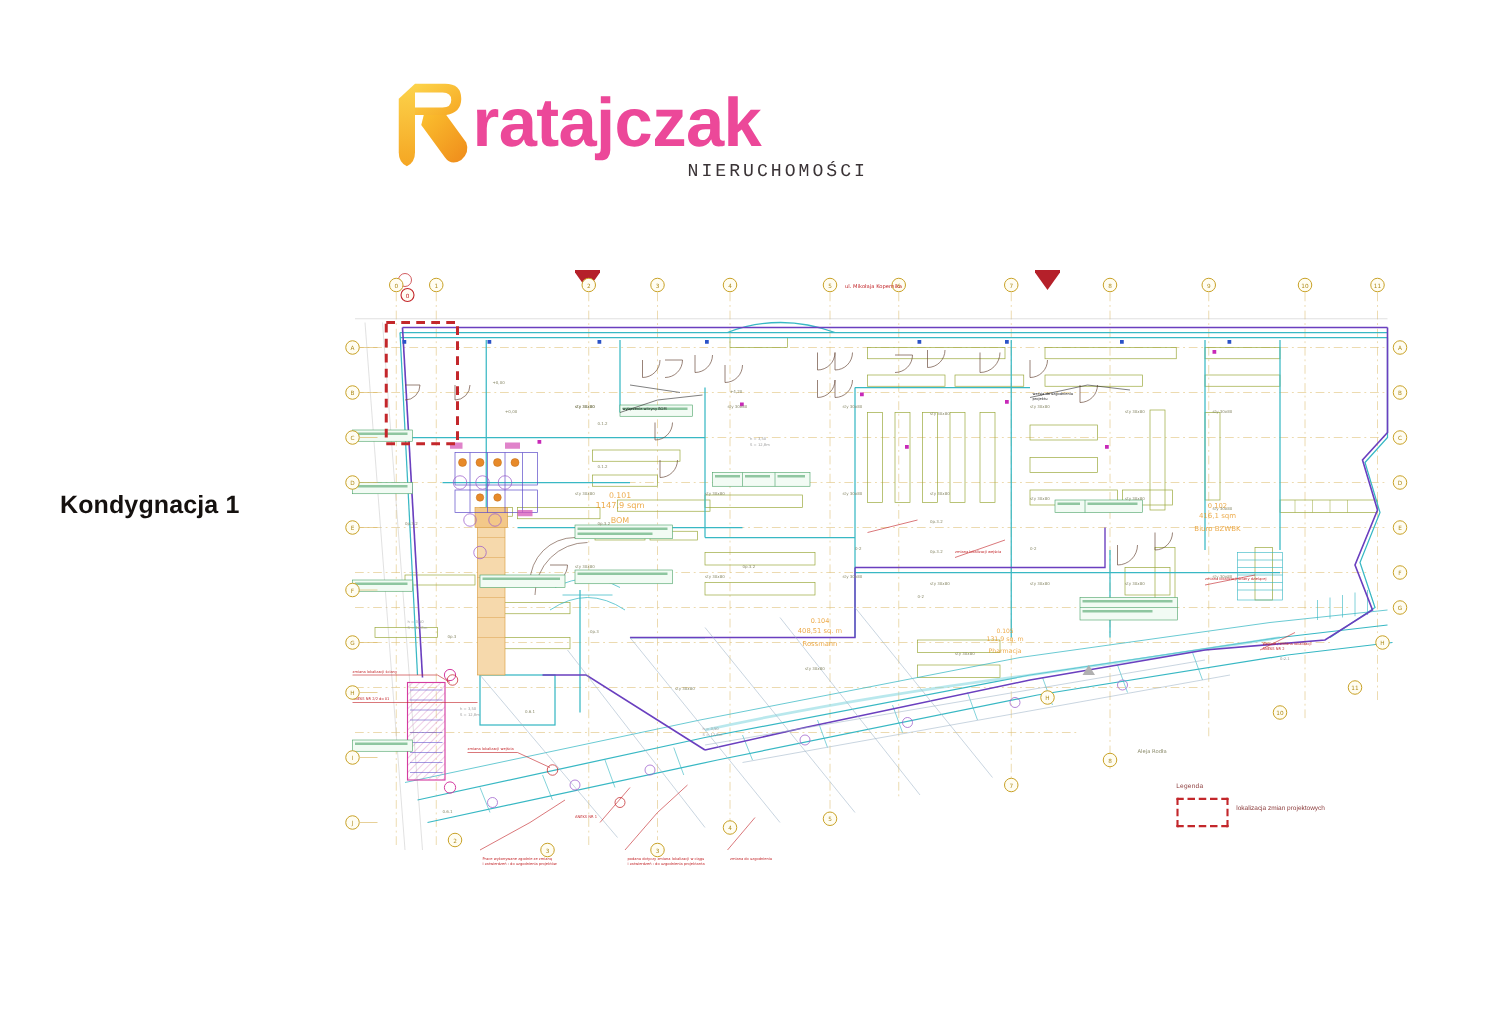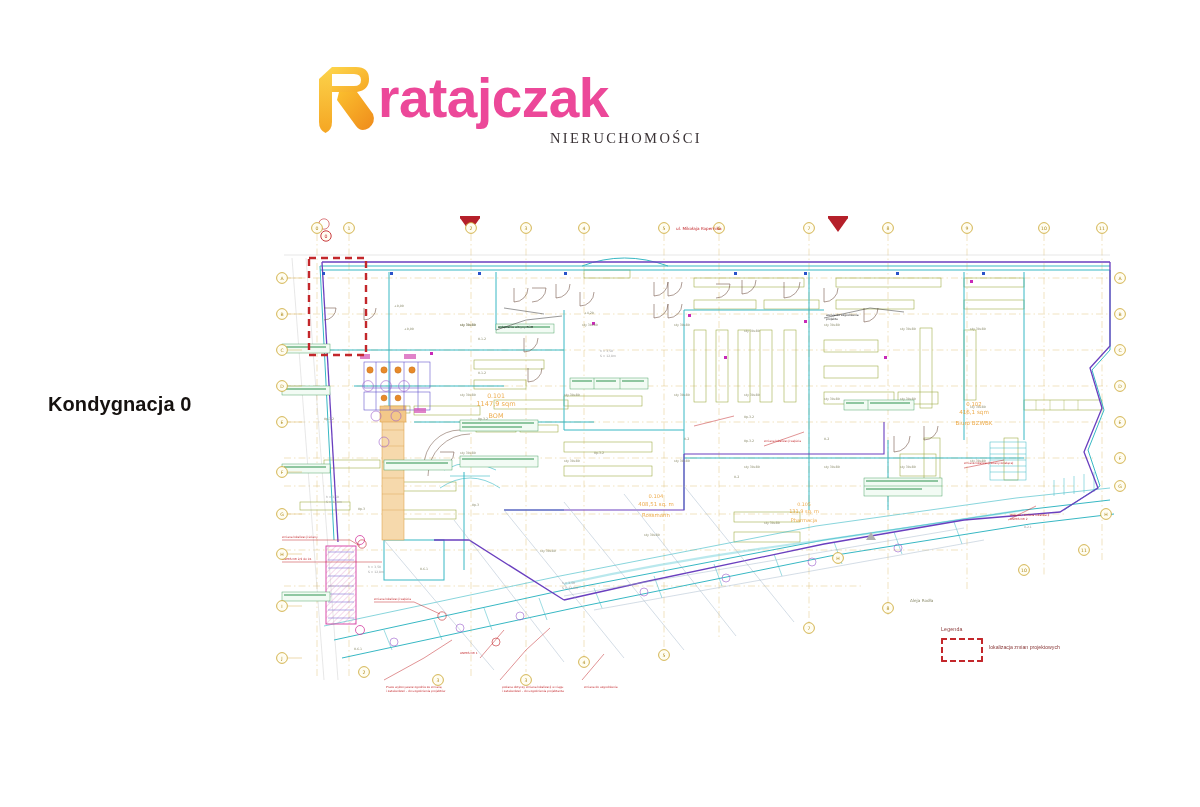--- a/index.html
+++ b/index.html
@@ -42,21 +42,21 @@
     color: #ec4899;
     font-family: Liberation Sans, sans-serif;
   }
   #logo-sub {
     position: absolute;
     left: 234px;
     top: 68px;
     font-size: 14.5px;
     letter-spacing: 2.4px;
     color: #3a3336;
-    font-family: Liberation Serif, serif;
+    font-family: Liberation Mono, monospace;
   }
 
   
   #page-caption {
     position: absolute;
     left: 48px;
     top: 393px;
     font-size: 20px;
     font-weight: 700;
     color: #15110f;
@@ -130,21 +130,21 @@
 
     <path d="M23 28 L41 28 L57 50 Q60 58 53 64 Q45 69 40 62 L21 36 Z" fill="url(#gB)"></path>
 
     <path d="M16 10 L38 10 Q45 10 45 16 Q45 22 38 22 L16 22 Z" fill="#ffffff" opacity="0.98"></path>
   </svg>
 
   <div id="logo-wordmark">ratajczak</div>
   <div id="logo-sub">NIERUCHOMOŚCI</div>
 </div>
 
-<div id="page-caption">Kondygnacja 0</div>
+<div id="page-caption">Kondygnacja 1</div>
 
 <div id="plan-wrap">
 <svg id="plan-svg" viewBox="0 0 865 490">
 
   <defs>
     <pattern id="hatchLight" width="5" height="5" patternUnits="userSpaceOnUse" patternTransform="rotate(45)">
       <line x1="0" y1="0" x2="0" y2="5" stroke="#9fd9e0" stroke-width="0.5"></line>
     </pattern>
     <pattern id="hatchPink" width="4" height="4" patternUnits="userSpaceOnUse" patternTransform="rotate(45)">
       <line x1="0" y1="0" x2="0" y2="4" stroke="#d880c0" stroke-width="0.6"></line>

